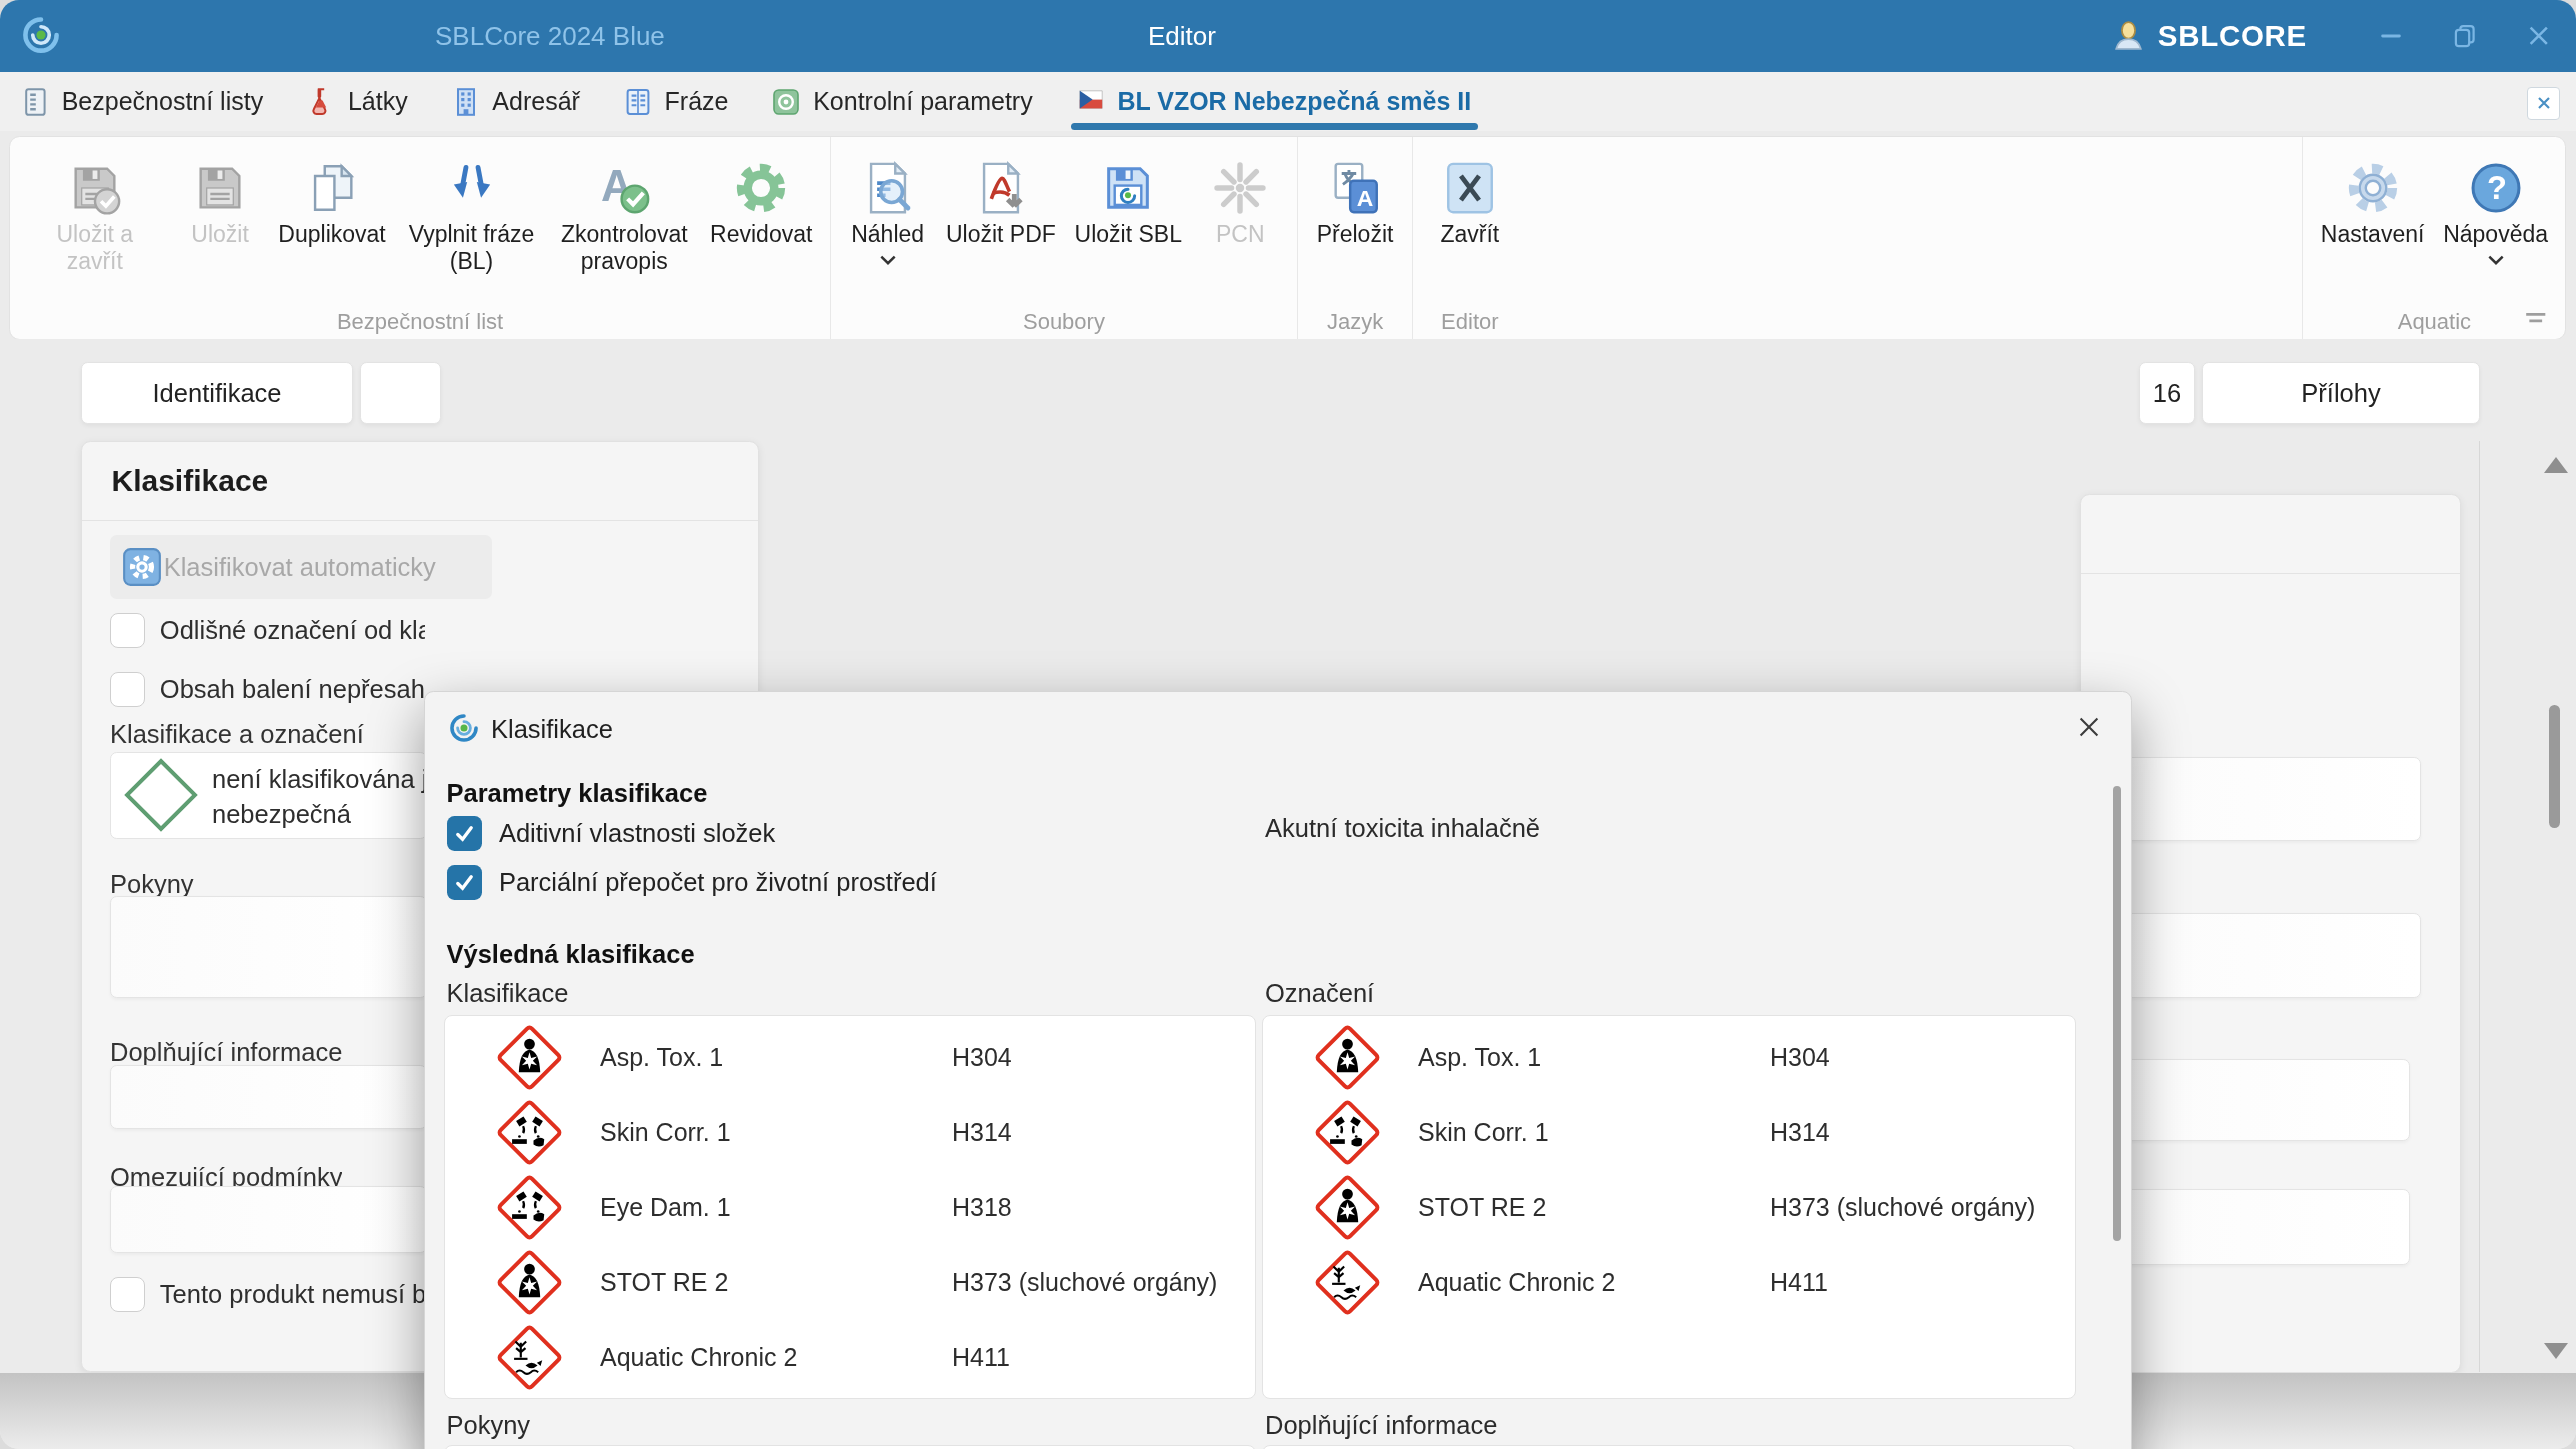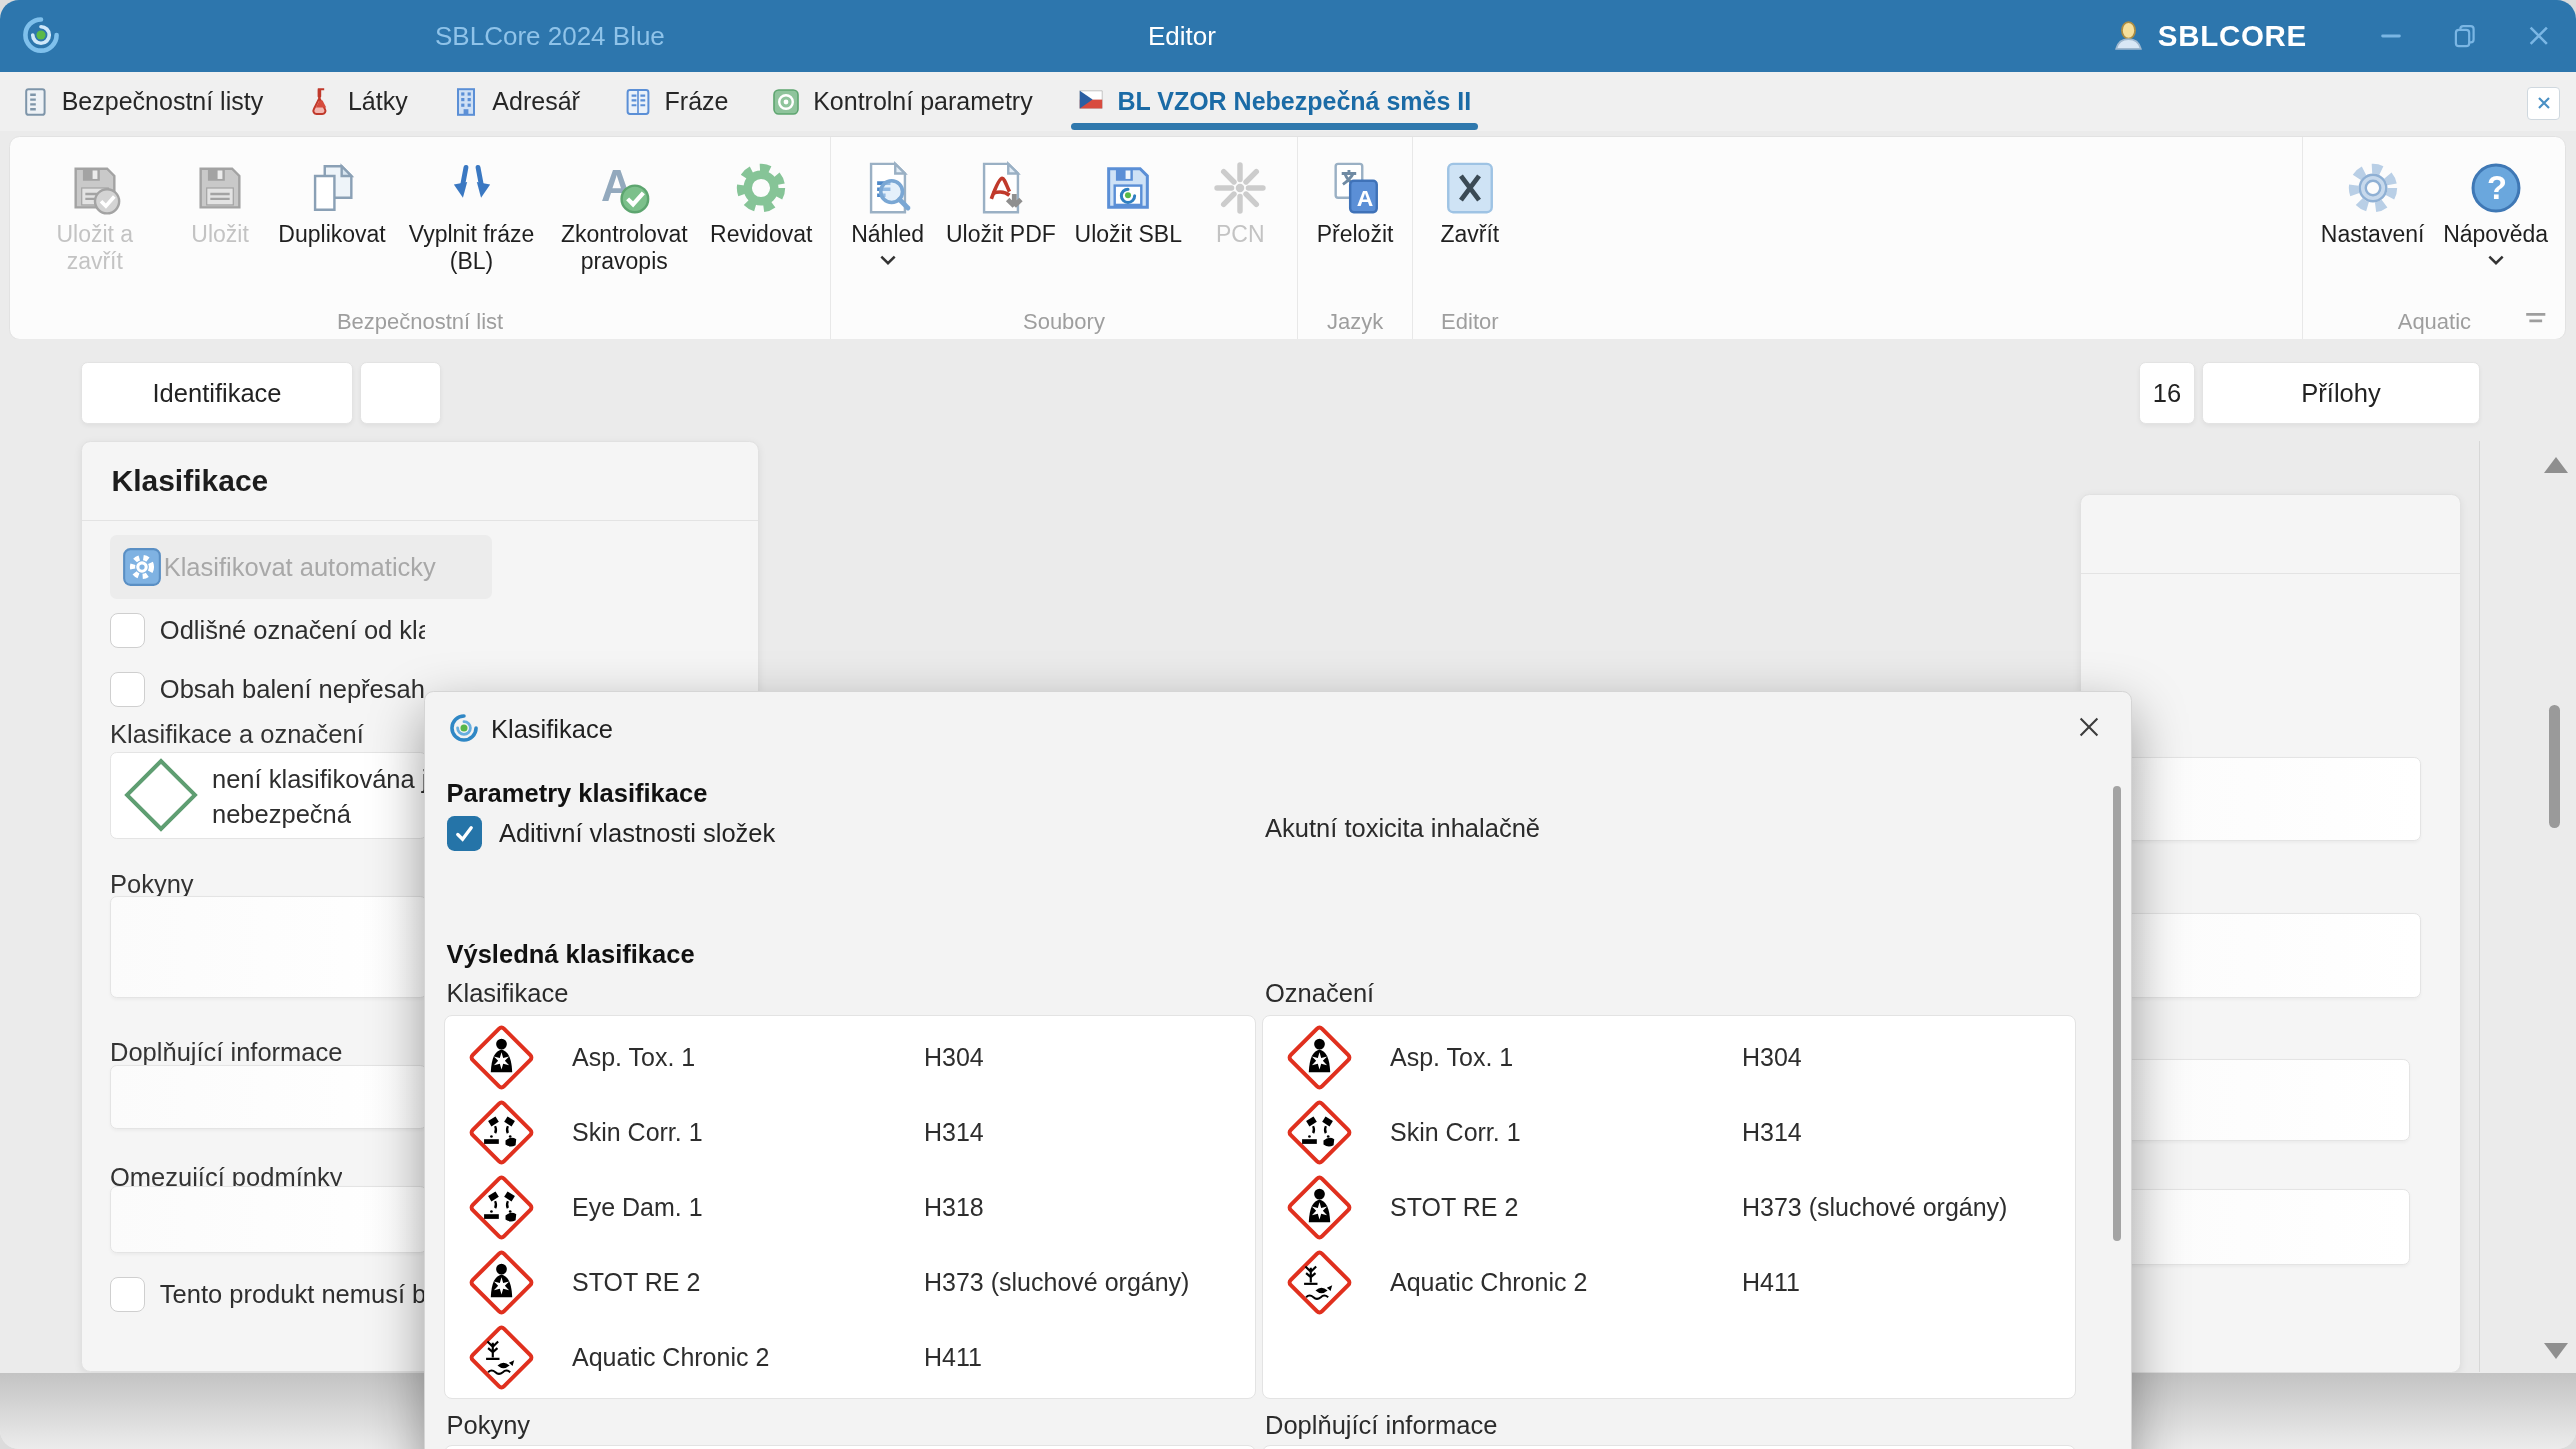--- a/index.html
+++ b/index.html
@@ -85,21 +85,21 @@
   .dlg-logo{position:absolute;left:21.5px;top:19px;width:34px;height:34px;}
   .dlg-title{position:absolute;left:66px;top:23px;font-size:25.5px;color:#1f1f1f;}
   .dlg-close{position:absolute;right:27px;top:20px;width:29.5px;height:29.5px;display:flex;align-items:center;justify-content:center;}
   .dlg-h{position:absolute;font-size:25.5px;font-weight:bold;color:#111;}
   .dlg-sub{position:absolute;font-size:25.5px;color:#2b2b2b;}
   .dlg-check{position:absolute;display:flex;align-items:center;gap:17.4px;font-size:25.5px;color:#222;}
   .dlg-check .box{width:35px;height:35px;border-radius:7.4px;background:#2574a8;display:flex;align-items:center;justify-content:center;flex:0 0 auto;}
   .dropdown{position:absolute;left:840px;top:158px;width:810px;height:47px;background:#fff;
             border:1.3px solid #d2d2d2;border-bottom:4.7px solid #1f6fa6;border-radius:6.7px;box-sizing:border-box;
             display:flex;align-items:center;justify-content:space-between;padding:0 16px;font-size:25.5px;color:#1d1d1d;}
-  .panel{position:absolute;background:#fff;border:1.3px solid #e3e3e3;border-radius:8px;box-sizing:border-box;overflow:hidden;}
+  .panel{position:absolute;background:#fff;border:1.3px solid #e3e3e3;border-radius:8px;box-sizing:border-box;overflow:hidden;padding-left:28px;}
   .hrow{display:flex;align-items:center;height:75px;padding-left:23px;}
   .picto{width:67px;height:67px;flex:0 0 auto;position:relative;}
   .picto svg{display:none;width:67px;height:67px;}
   .picto[data-p="ghs08"] svg.g08{display:block;}
   .picto[data-p="ghs05"] svg.g05{display:block;}
   .picto[data-p="ghs09"] svg.g09{display:block;}
   .hname{margin-left:37px;width:352px;font-size:25px;color:#2d2d2d;}
   .hcode{font-size:25px;color:#2d2d2d;}
   .chips{display:flex;flex-direction:column;gap:27px;padding:25.5px 0 0 36px;}
   .euh{padding:29.5px 0 0 17.4px;font-size:25px;color:#222;}
@@ -490,20 +490,28 @@
       </div>
 
       <div class="dlg-check" style="left:21.5px;top:124px;">
         <span class="box">
           <svg width="23" height="23" viewBox="0 0 24 24">
               <path d="M5 13l5 5 9-12" stroke="#fff" stroke-width="3.5" fill="none" stroke-linecap="round"></path>
             </svg>
         </span>
         <span>Aditivní vlastnosti složek</span>
       </div>
+      <div class="dlg-check" style="left:21.5px;top:173px;">
+        <span class="box">
+          <svg width="23" height="23" viewBox="0 0 24 24">
+              <path d="M5 13l5 5 9-12" stroke="#fff" stroke-width="3.5" fill="none" stroke-linecap="round"></path>
+            </svg>
+        </span>
+        <span>Parciální přepočet pro životní prostředí</span>
+      </div>
 
       <div class="dlg-sub" style="left:840px;top:122px;">
         <span>Akutní toxicita inhalačně</span>
       </div>
 
       <div class="dlg-h" style="left:21.5px;top:248px;">
         <span>Výsledná klasifikace</span>
       </div>
       <div class="dlg-sub" style="left:21.5px;top:287px;">
         <span>Klasifikace</span>

